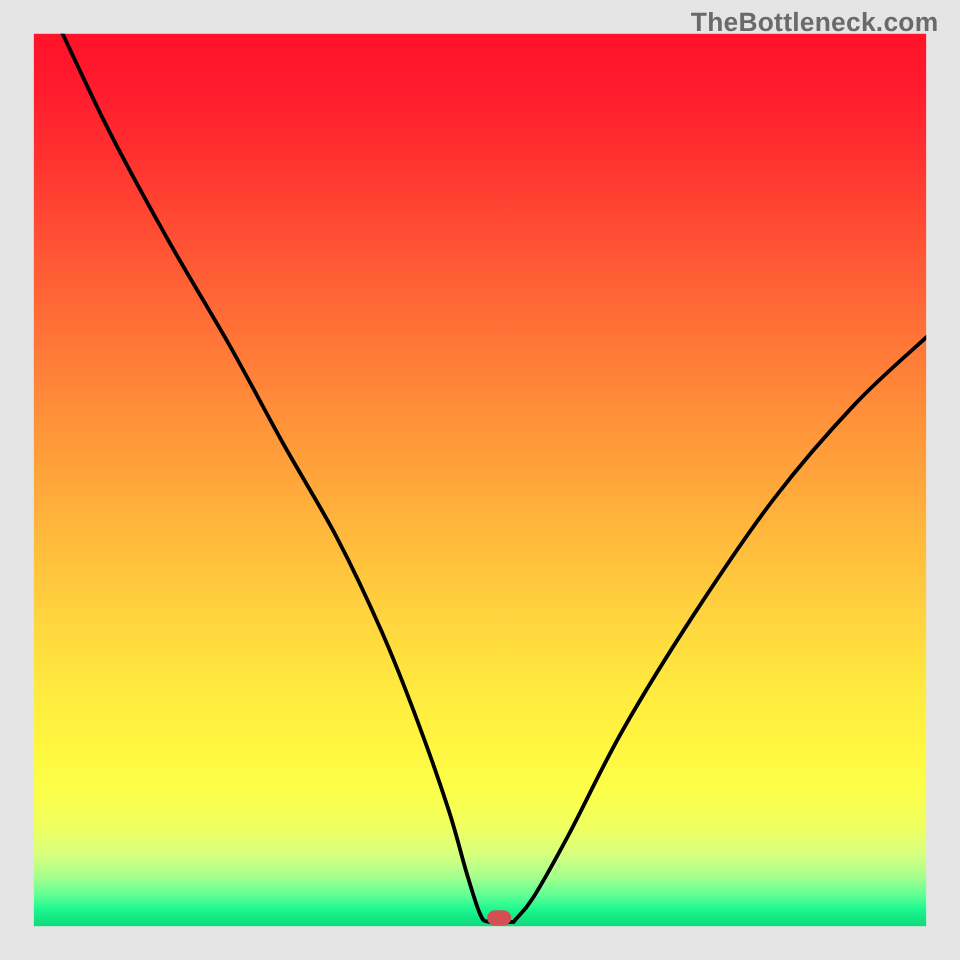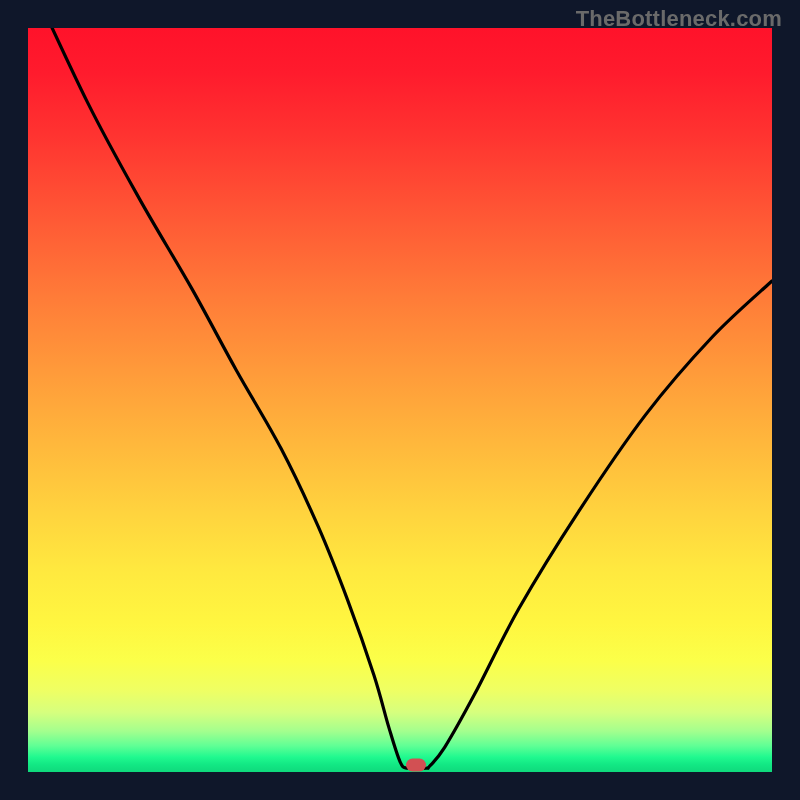--- a/index.html
+++ b/index.html
@@ -8,21 +8,21 @@
     width: 800px;
     height: 800px;
     background: #000;
     font-family: Arial, Helvetica, sans-serif;
     overflow: hidden;
   }
   .frame {
     position: relative;
     width: 800px;
     height: 800px;
-    background: #0f172a;
+    background: #e5e5e5;
   }
   .watermark {
     position: absolute;
     top: 6px;
     right: 18px;
     font-size: 22px;
     font-weight: 600;
     color: #6a6a6a;
     letter-spacing: 0.2px;
     z-index: 20;

